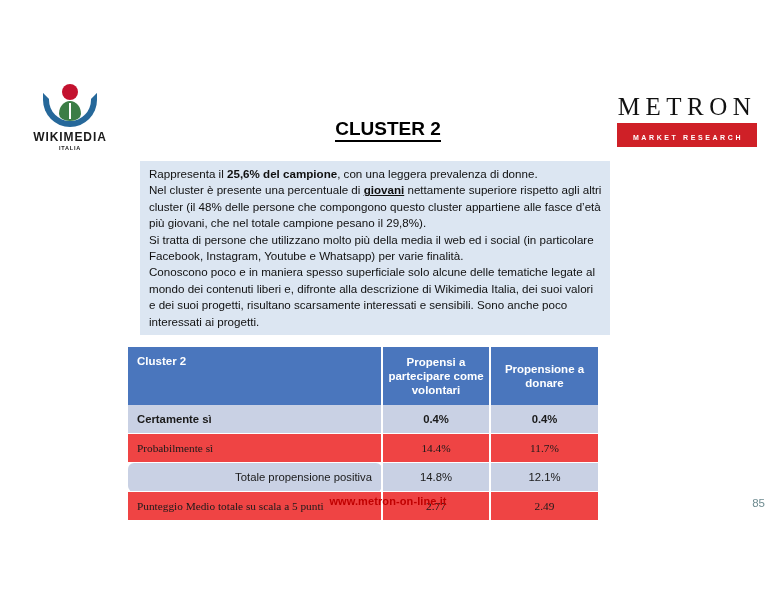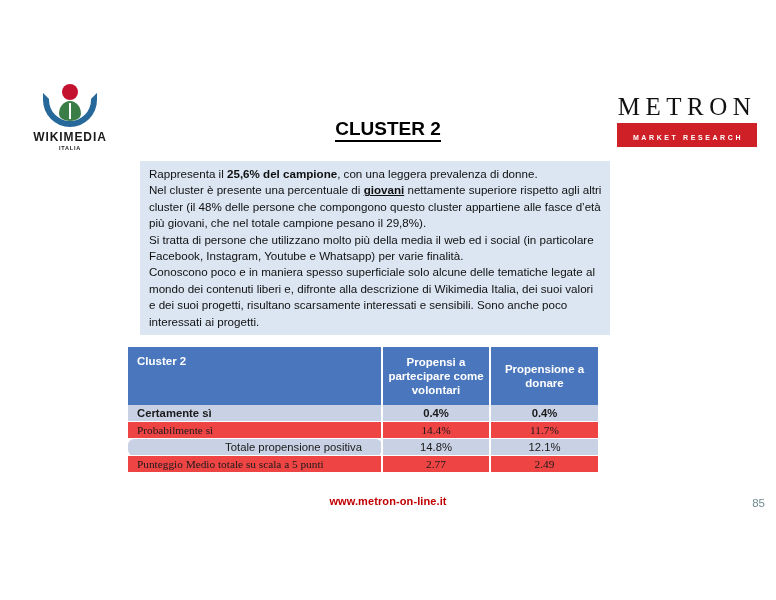--- a/index.html
+++ b/index.html
@@ -197,29 +197,29 @@
     vertical-align: top;
     padding-top: 7px;
   }
   .tbl thead th.h2, .tbl thead th.h3 { text-align: center; }
   .tbl thead th.h3 { border-right: 0; }
 
   .tbl tbody tr td {
     font-family: "Liberation Sans", sans-serif;
     font-size: 11.3px;
     color: #1a1a1a;
-    height: 16px;
+    height: 28px;
     vertical-align: middle;
     border-right: 2px solid #ffffff;
     border-bottom: 1px solid #ffffff;
   }
   .tbl tbody tr td.v { text-align: center; }
   .tbl tbody tr td.v.last { border-right: 0; }
   .tbl tbody tr td.lbl { padding-left: 9px; text-align: left; }
-  .tbl tbody tr td.lbl.right { text-align: right; padding-right: 19px; border-radius: 6px; }
+  .tbl tbody tr td.lbl.right { text-align: right; padding-right: 9px; border-radius: 6px; }
 
   .tbl tbody tr.dark td { background: #c9d1e4; }
   .tbl tbody tr.light td { background: #ef4444; font-family: Liberation Serif, serif; }
   .tbl tbody tr.bold td { font-weight: bold; }
 
   
   .footer-url {
     position: absolute;
     left: 0;
     top: 495px;

